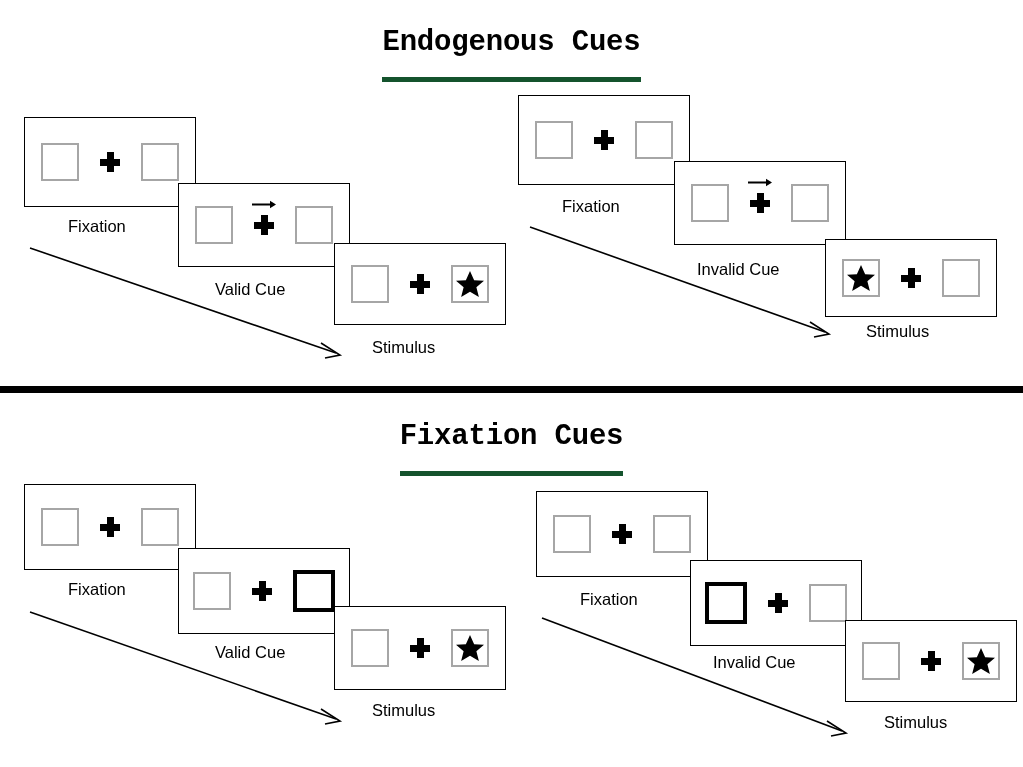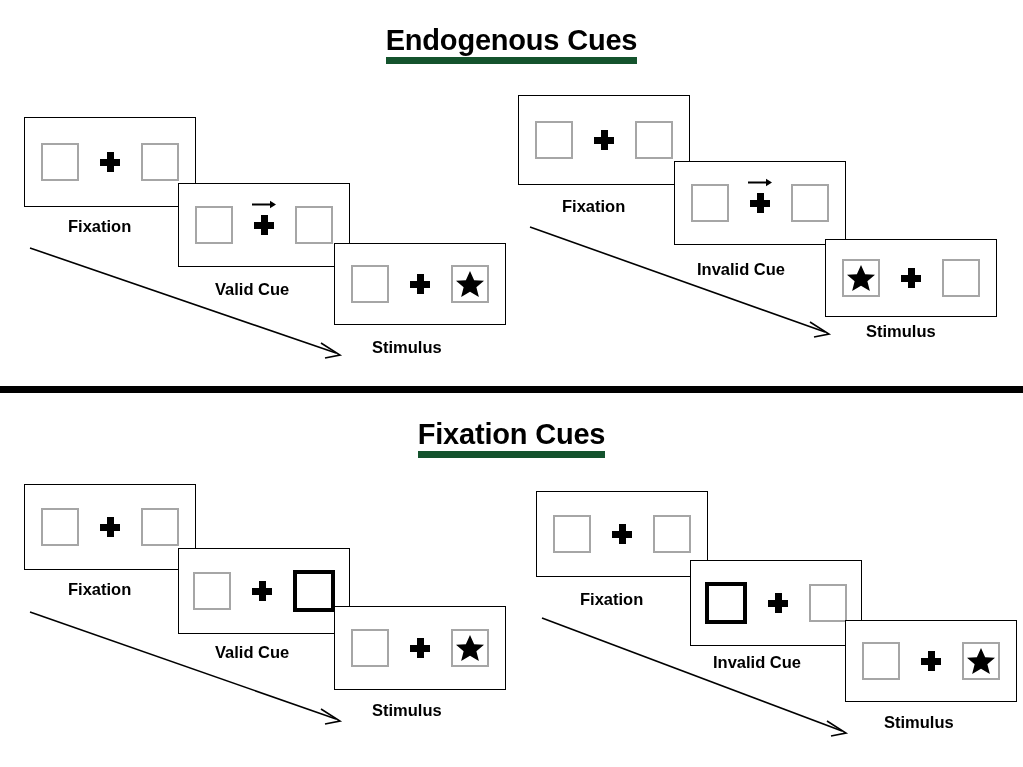--- a/index.html
+++ b/index.html
@@ -20,22 +20,23 @@
   .section-title {
     position: absolute;
     width: 100%;
     text-align: center;
     font-weight: bold;
     font-size: 29px;
     letter-spacing: -0.2px;
     color: #000000;
   }
   .section-title span.tt {
-    border-bottom: 7px solid #14532d;
-    padding-bottom: 1px;
+    border-bottom: 5px solid #14532d;
+    padding-bottom: 18px;
+    font-family: Liberation Mono, monospace;
   }
 
   
   .divider {
     position: absolute;
     left: 0;
     width: 1023px;
     height: 7px;
     background: #000000;
   }
@@ -115,21 +116,21 @@
     left: 50%;
     transform: translateX(-50%);
     width: 26px;
     height: 11px;
     pointer-events: none;
   }
 
   
   .stage-label {
     position: absolute;
-    font-weight: bold;
+    font-weight: normal;
     font-size: 16.5px;
     white-space: nowrap;
     color: #000;
   }
 
   
   .time-arrow {
     position: absolute;
     pointer-events: none;
     overflow: visible;

